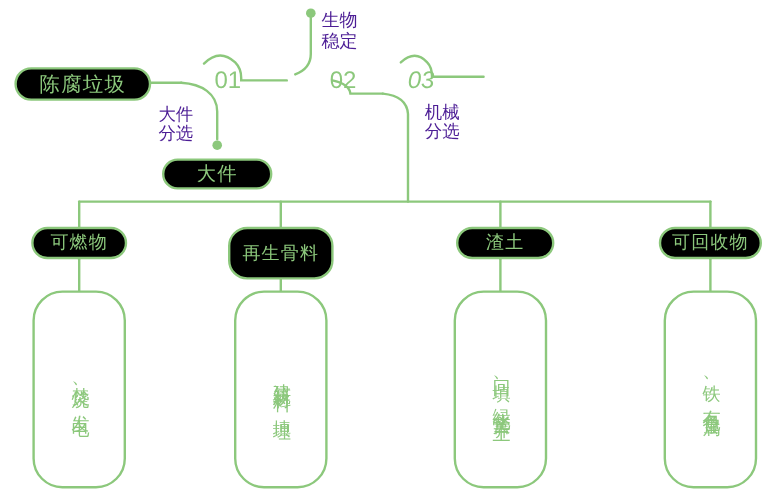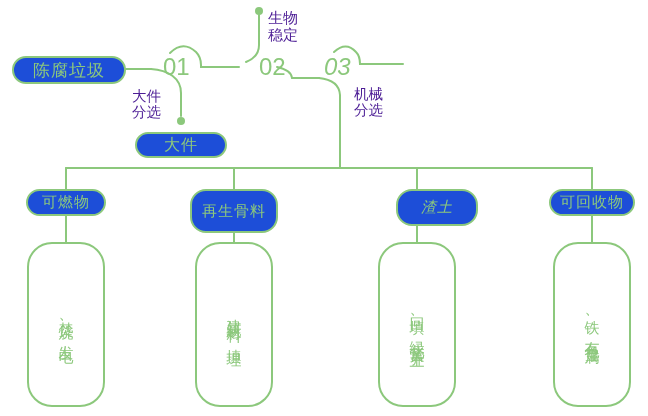--- a/index.html
+++ b/index.html
@@ -7,35 +7,35 @@
     position:relative;width:648px;height:416px;background:#ffffff;
     font-family:"Liberation Sans","DejaVu Sans",sans-serif;
     overflow:hidden;
   }
   svg.connectors{position:absolute;left:0;top:0;}
 
   .pill{
     position:absolute;
     border:2px solid var(--green);
     border-radius:16px;
-    background:#1d4ed8;
+    background:#000000;
     color:var(--green);
     display:flex;align-items:center;justify-content:center;
     letter-spacing:1px;
     box-sizing:border-box;
   }
   .pill.src{font-size:17px;}
   .pill.small{font-size:16px;}
   .pill.cat{font-size:15px;}
 
   .stage-num{
     position:absolute;
     color:var(--green);
-    font-size:24px;line-height:24px;
-    text-align:left;
+    font-size:20px;line-height:24px;
+    text-align:right;
     font-weight:400;
   }
   .proc-label{
     position:absolute;
     color:#4c1d95;
     font-size:14.5px;line-height:16px;
     word-break:break-all;
     font-weight:500;
   }
   .uses-box{
@@ -110,21 +110,21 @@
   <div class="pill cat" style="left:26px;top:189px;width:80px;height:27px;">
     <span>可燃物</span>
   </div>
 
   <div class="pill small" style="left:135px;top:132px;width:92px;height:26px;">
     <span>大件</span>
   </div>
   <div class="pill cat" style="left:190px;top:189px;width:88px;height:44px;">
     <span>再生骨料</span>
   </div>
-  <div class="pill cat" style="left:396px;top:189px;width:82px;height:37px;font-style:italic;">
+  <div class="pill cat" style="left:380px;top:189px;width:82px;height:27px;">
     <span>渣土</span>
   </div>
   <div class="pill cat" style="left:549px;top:189px;width:86px;height:27px;">
     <span>可回收物</span>
   </div>
 
   <div class="uses-box" style="left:27px;top:242px;">
     <div class="uses-text">焚烧、发电</div>
   </div>
   <div class="uses-box" style="left:195px;top:242px;">

